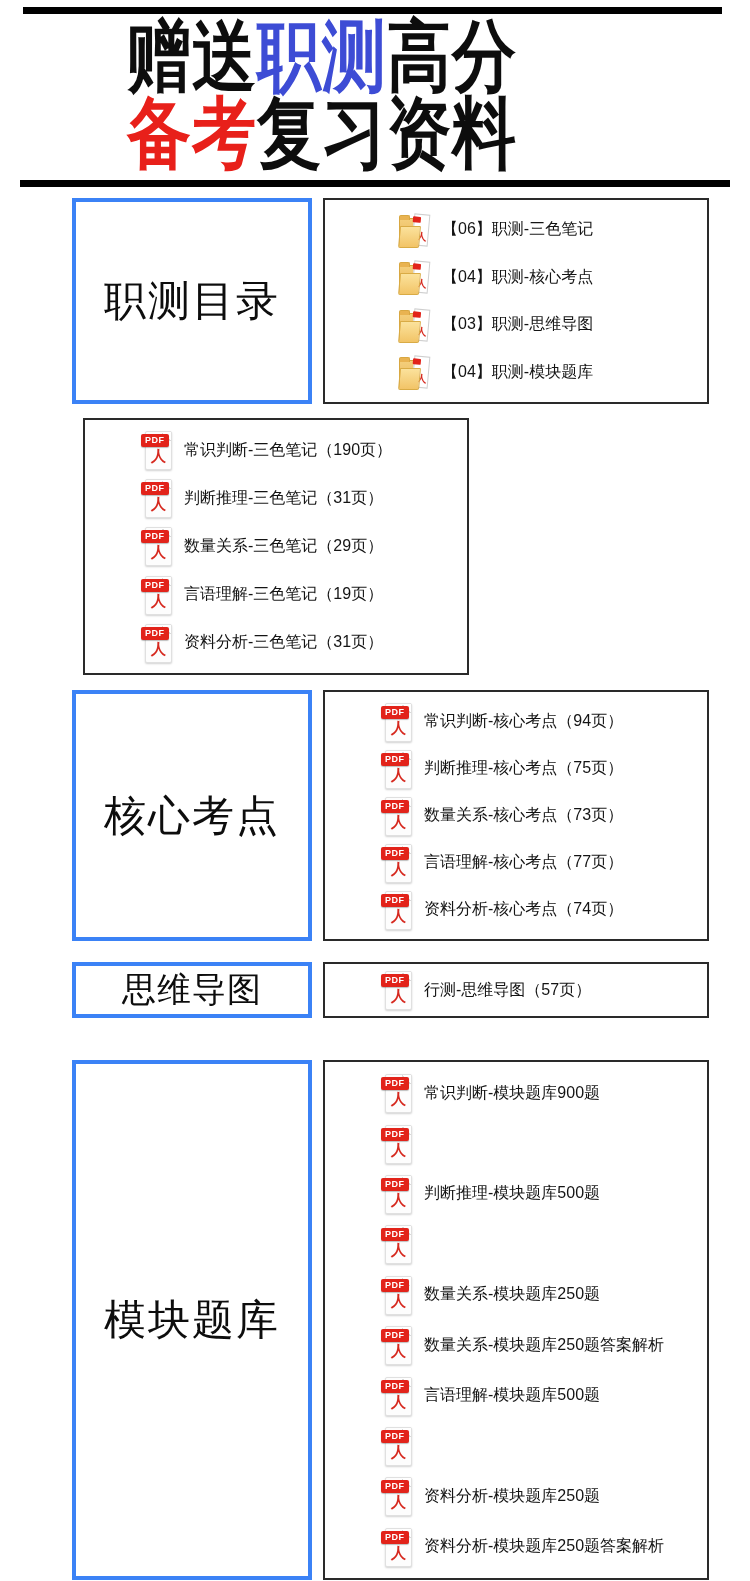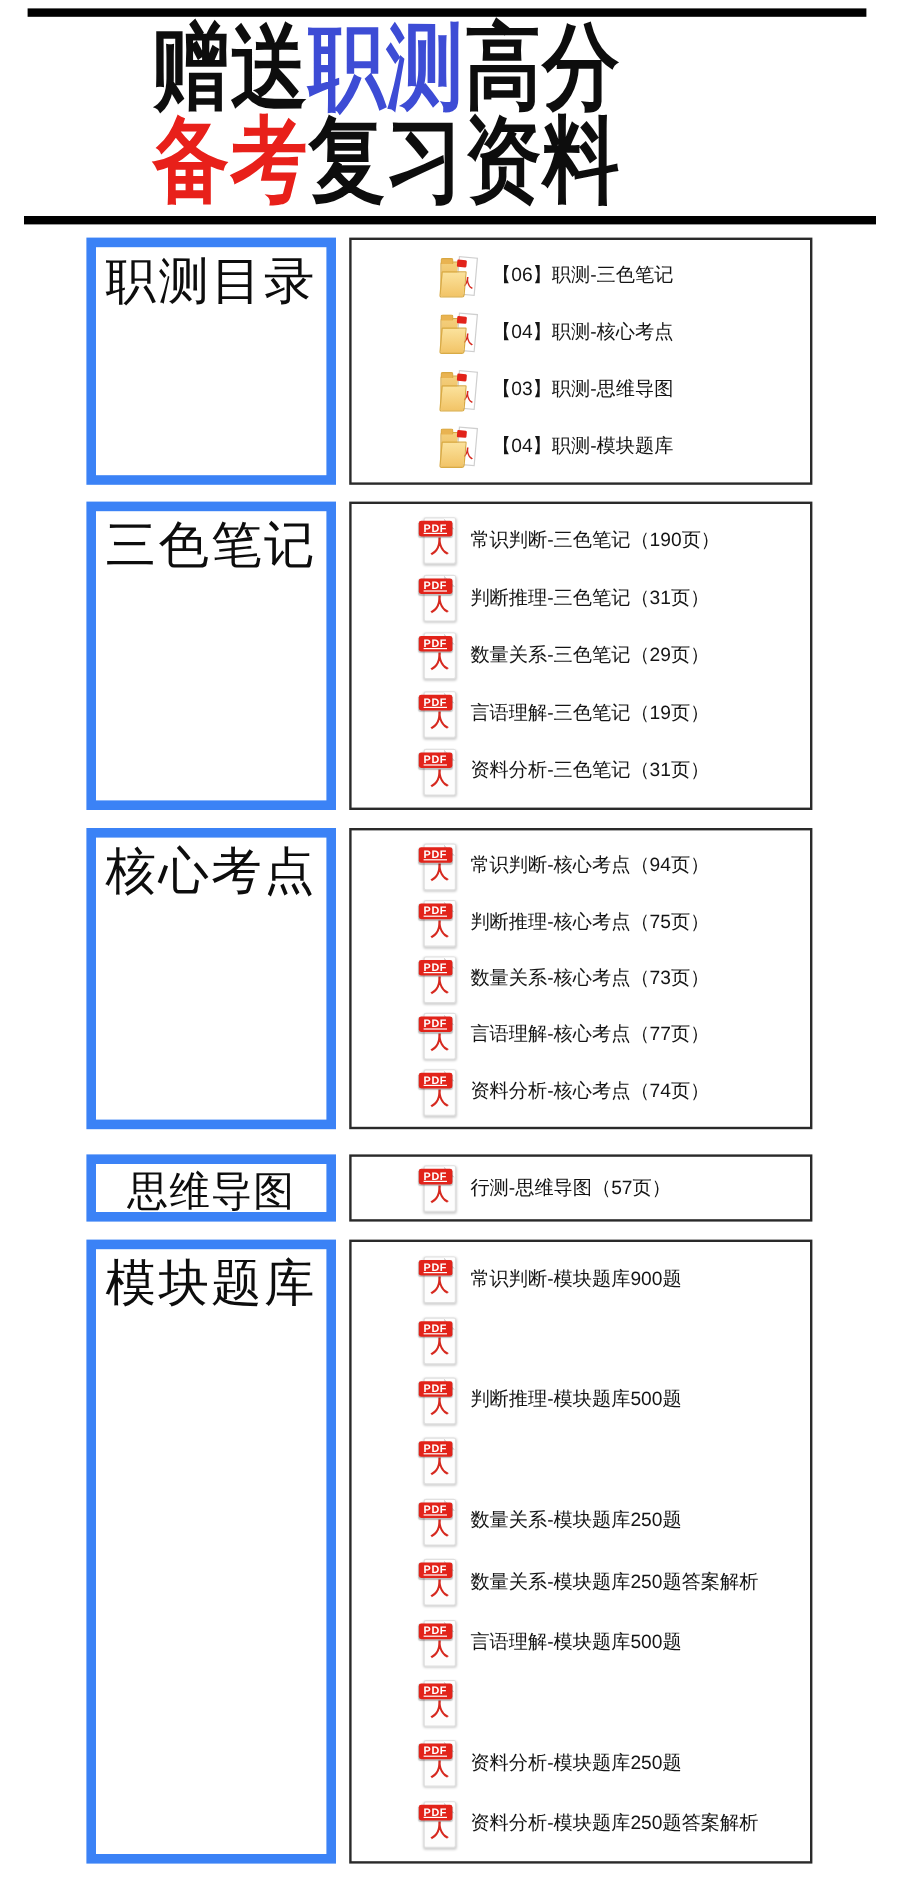--- a/index.html
+++ b/index.html
@@ -16,25 +16,25 @@
     transform:scaleY(1.22);transform-origin:50% 50%;
     white-space:nowrap;
   }
   .divider{position:absolute;left:20px;top:180px;width:710px;height:7px;background:#000;}
   
   .sections{position:absolute;left:72px;top:198px;width:606px;}
   .section{display:flex;align-items:stretch;}
   .section:nth-child(1){height:206px;margin-bottom:14px;}
   .section:nth-child(2){height:257px;margin-bottom:15px;}
   .section:nth-child(3){height:251px;margin-bottom:21px;}
-  .section:nth-child(4){height:56px; margin-bottom:15px;}
+  .section:nth-child(4){height:56px; margin-bottom:42px;}
   .section:nth-child(5){height:520px;}
   .catbox{
-    box-sizing:border-box;width:208px;flex:none;border:8px solid #3b82f6;background:#fff;
-    display:flex;justify-content:center;
+    box-sizing:border-box;width:240px;flex:none;border:4px solid #3b82f6;background:#fff;
+    display:flex;align-items:center;justify-content:center;
   }
   .cat-label{
     font-family:"Liberation Serif","DejaVu Serif",serif;
     font-size:42px;color:#0d0d0d;letter-spacing:2px;white-space:nowrap;
   }
   .section:nth-child(4) .cat-label{font-size:34px;letter-spacing:1px;}
   .panel{
     box-sizing:border-box;margin-left:11px;width:386px;flex:none;
     border:2px solid #2a2a2a;background:#fff;
     display:flex;flex-direction:column;justify-content:space-around;
@@ -46,21 +46,21 @@
   
   .pdf-icon{position:relative;width:30px;height:38px;flex:none;}
   .pdf-page{position:absolute;left:4px;top:0;width:25px;height:37px;background:#fdfdfd;
     border:1px solid #e0e0e0;border-radius:2px;box-shadow:0 1px 2px rgba(0,0,0,.18);}
   .pdf-fold{position:absolute;top:1px;right:0;width:9px;height:9px;
     background:linear-gradient(225deg,#ffffff 0 50%,#d8d8d8 50% 100%);}
   .pdf-glyph{position:absolute;left:10px;top:17px;color:#d6281e;font-size:15px;
     line-height:1;font-weight:bold;}
   .pdf-banner{position:absolute;left:0;top:3px;height:13px;padding:0 4px;background:#e2231a;
     color:#fff;font-size:9px;line-height:13px;font-weight:bold;border-radius:2px;
-    letter-spacing:.5px;box-shadow:0 1px 1px rgba(0,0,0,.25);text-decoration:underline;}
+    letter-spacing:.5px;box-shadow:0 1px 1px rgba(0,0,0,.25);}
   
   .folder-icon{position:relative;width:30px;height:36px;flex:none;}
   .folder-back{position:absolute;left:0;top:6px;width:18px;height:27px;
     background:linear-gradient(#f4cf7c,#e9b351);border:1px solid #d8a741;border-radius:2px;}
   .folder-back::before{content:"";position:absolute;top:-4px;left:-1px;width:9px;height:4px;
     background:#e9b351;border:1px solid #d8a741;border-bottom:none;border-radius:2px 2px 0 0;}
   .folder-page{position:absolute;right:0;top:2px;width:14px;height:30px;background:#fff;
     border:1px solid #cfcfcf;transform:rotate(5deg);}
   .folder-page::before{content:"";position:absolute;top:2px;left:-2px;width:8px;height:6px;
     background:#e2231a;border-radius:1px;}
@@ -124,23 +124,20 @@
             <span class="folder-page">
               <span class="folder-page-glyph">人</span>
             </span>
             <span class="folder-front"></span>
           </span>
           <span class="file-label">【04】职测-模块题库</span>
         </div>
       </div>
     </div>
     <div class="section">
-      <div class="catbox">
-        <span class="cat-label">三色笔记</span>
-      </div>
       <div class="panel">
         <div class="row">
           <span class="pdf-icon">
             <span class="pdf-page"></span>
             <span class="pdf-fold"></span>
             <span class="pdf-glyph">人</span>
             <span class="pdf-banner">PDF</span>
           </span>
           <span class="file-label">常识判断-三色笔记（190页）</span>
         </div>

